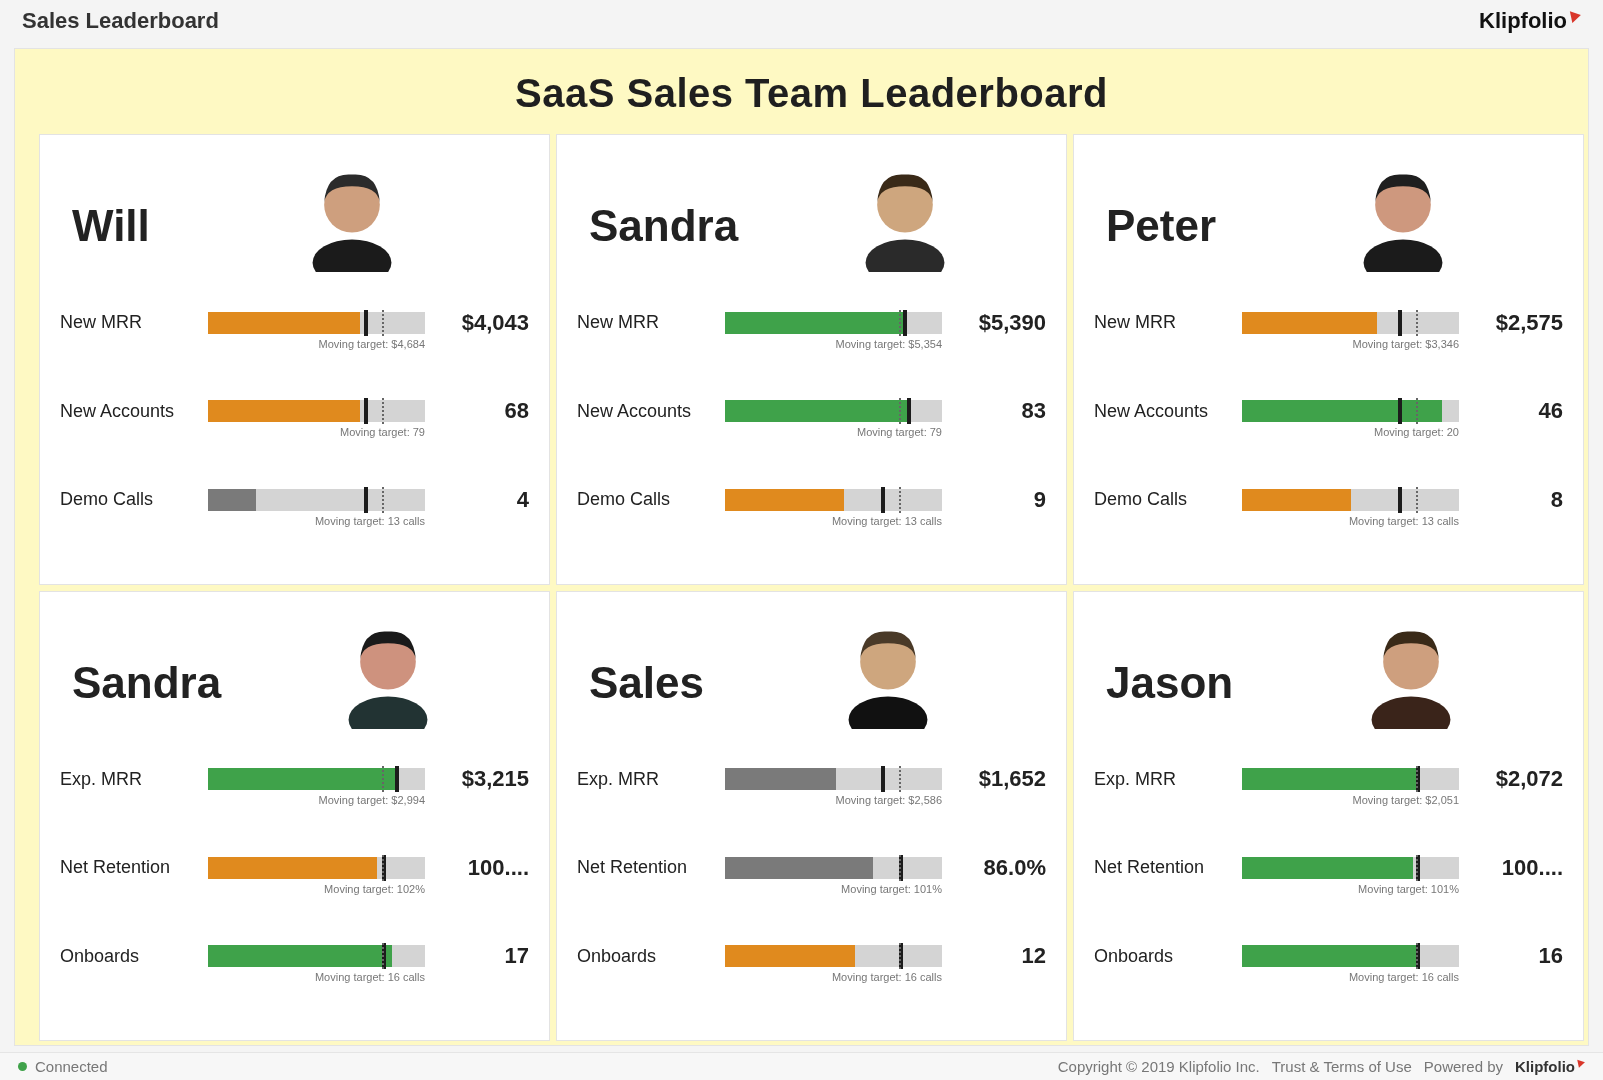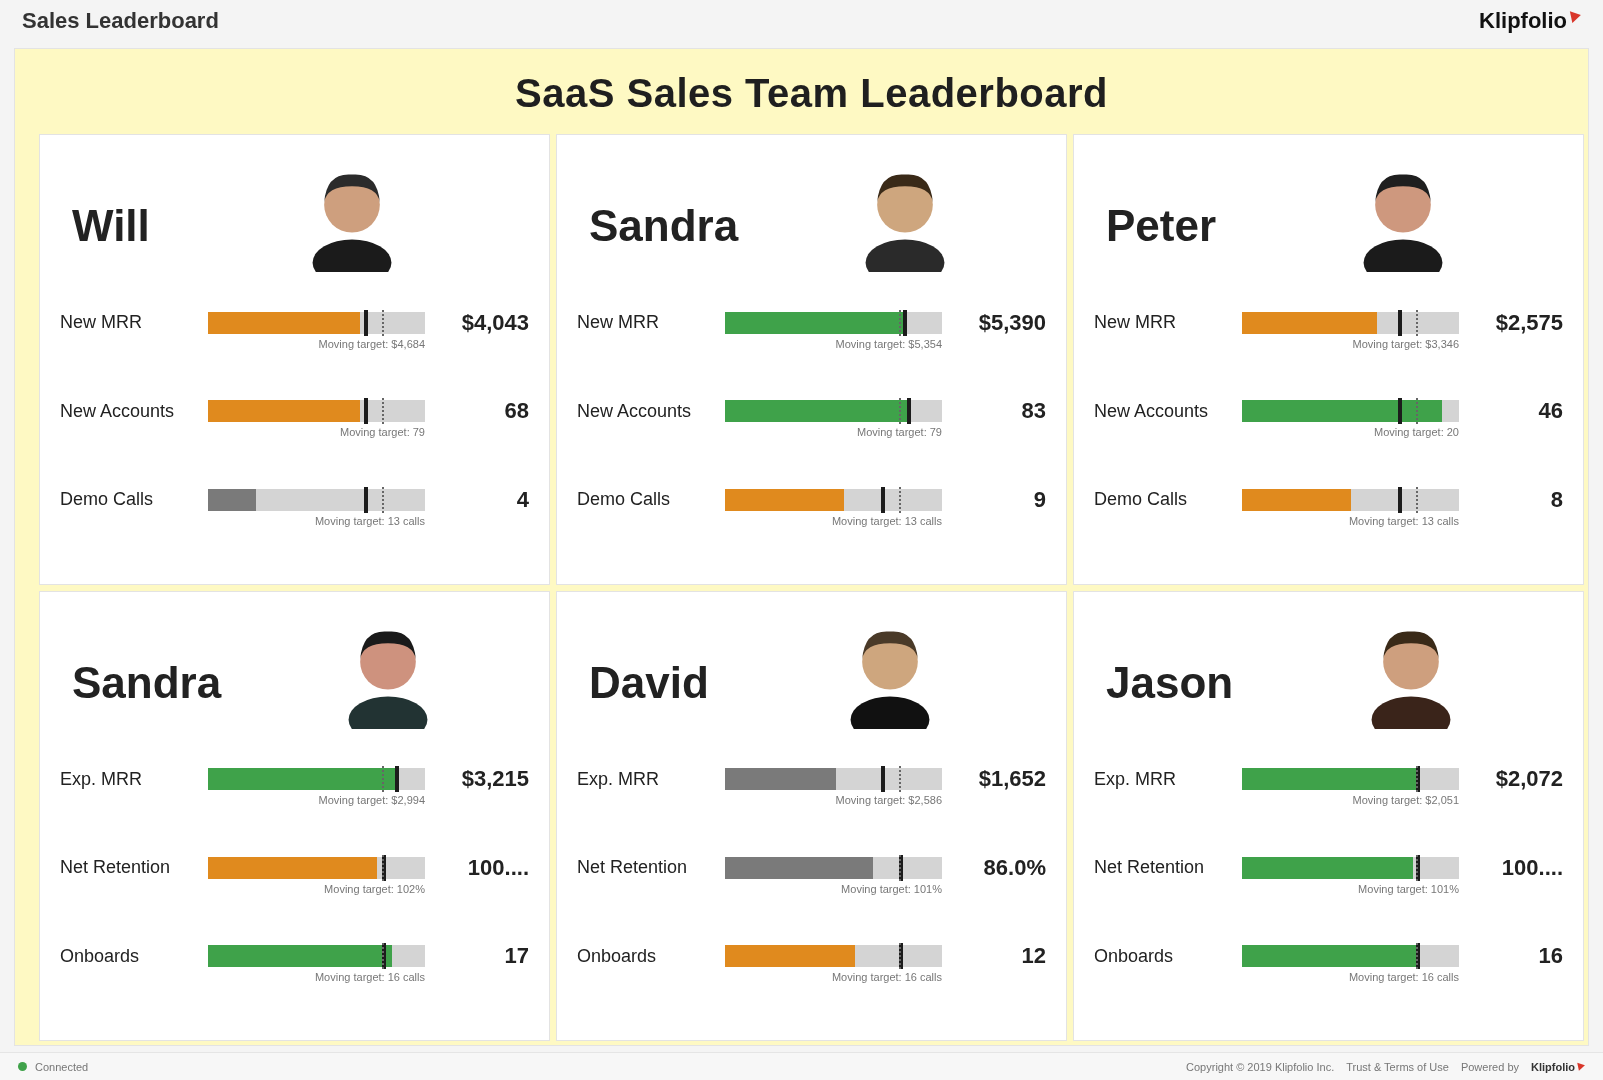--- a/index.html
+++ b/index.html
@@ -32,21 +32,21 @@
   .bar-fill { position: absolute; left: 0; top: 0; bottom: 0; }
   .bar-fill.green  { background: #3fa24a; }
   .bar-fill.orange { background: #e08a1e; }
   .bar-fill.gray   { background: #7a7a7a; }
   .bar-marker { position: absolute; top: -2px; bottom: -2px; width: 4px; background: #1c1c1c; }
   .bar-dotted { position: absolute; top: -2px; bottom: -2px; width: 0; border-left: 2px dotted #666; }
   .metric-value { width: 94px; text-align: right; font-size: 22px; font-weight: 700; white-space: nowrap; overflow: hidden; text-overflow: clip; }
   .metric-note { position: absolute; right: 104px; top: 28px; font-size: 11px; color: #777; }
 
   
-  .footer { height: 28px; background: #f7f7f7; display: flex; align-items: center; justify-content: space-between; padding: 0 18px; font-size: 11px; color: #777; border-top: 1px solid #e5e5e5; }
+  .footer { height: 28px; background: #f7f7f7; display: flex; align-items: center; justify-content: space-between; padding: 0 18px; font-size: 15px; color: #777; border-top: 1px solid #e5e5e5; }
   .footer-left { display: flex; align-items: center; gap: 8px; }
   .status-dot { width: 9px; height: 9px; border-radius: 50%; background: #3fa24a; }
   .footer-right { display: flex; align-items: center; gap: 12px; justify-content: space-between; }
   .footer-brand { font-weight: 700; color: #333; position: relative; padding-right: 10px; }
   .footer-brand::after { content: ""; position: absolute; right: 0; top: 1px; width: 0; height: 0; border-left: 7px solid #d9362a; border-top: 4px solid transparent; border-bottom: 4px solid transparent; transform: rotate(-12deg); }
 </style>
 </head>
 <body>
 
 <div class="topbar">
@@ -252,21 +252,21 @@
                 <div class="bar-dotted" style="left: 80%;"></div>
               </div>
               <div class="metric-value">17</div>
             </div>
             <div class="metric-note">Moving target: 16 calls</div>
           </div>
         </div>
       </div>
       <div class="card">
         <div class="card-head">
-          <div class="card-name">David</div>
+          <div class="card-name">Sales</div>
           <div class="avatar-wrap">
             <svg viewBox="0 0 100 100" width="116" height="116">
     <ellipse cx="50" cy="92" rx="34" ry="20" fill="#111"></ellipse>
     <circle cx="50" cy="42" r="24" fill="hsl(30, 45%, 65%)"></circle>
     <path d="M26 40 Q28 14 50 16 Q72 14 74 40 Q72 26 50 26 Q28 26 26 40 Z" fill="#4a3a28"></path>
   </svg>
           </div>
         </div>
         <div class="metrics">
           <div class="metric">

